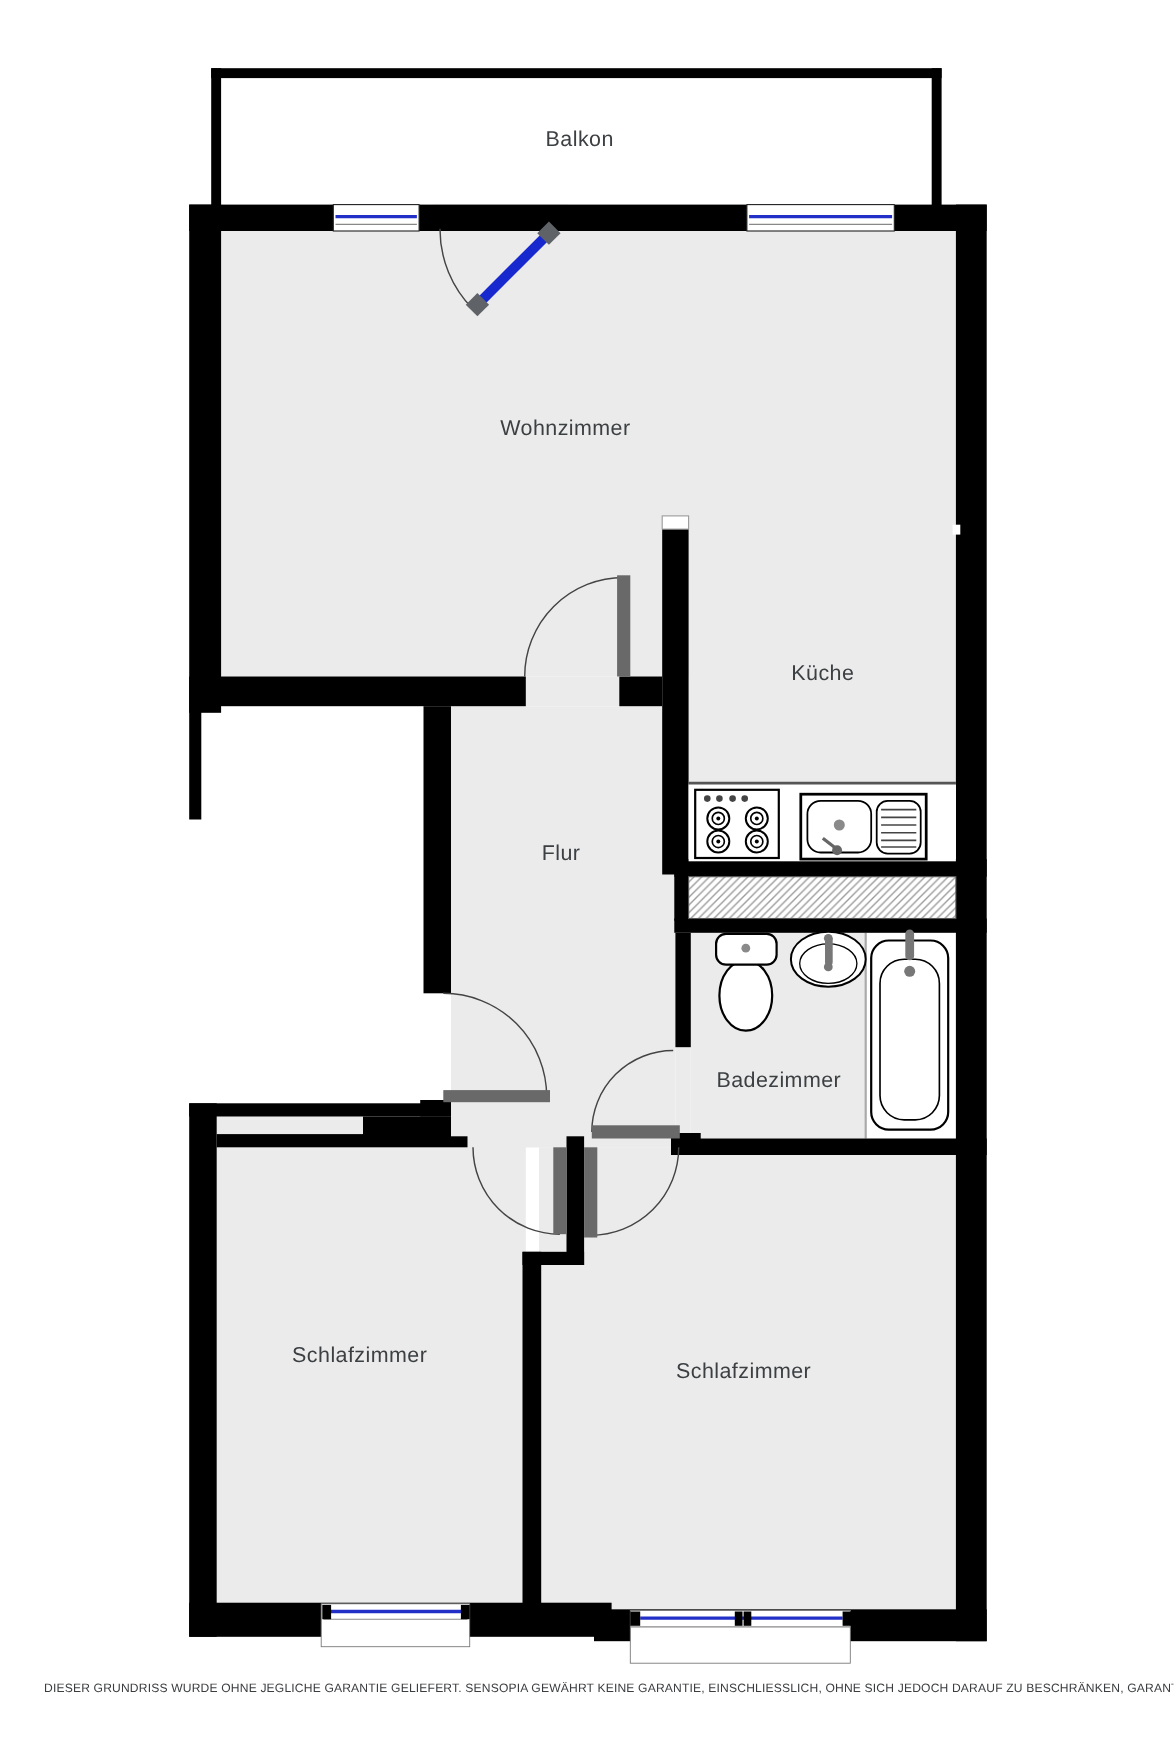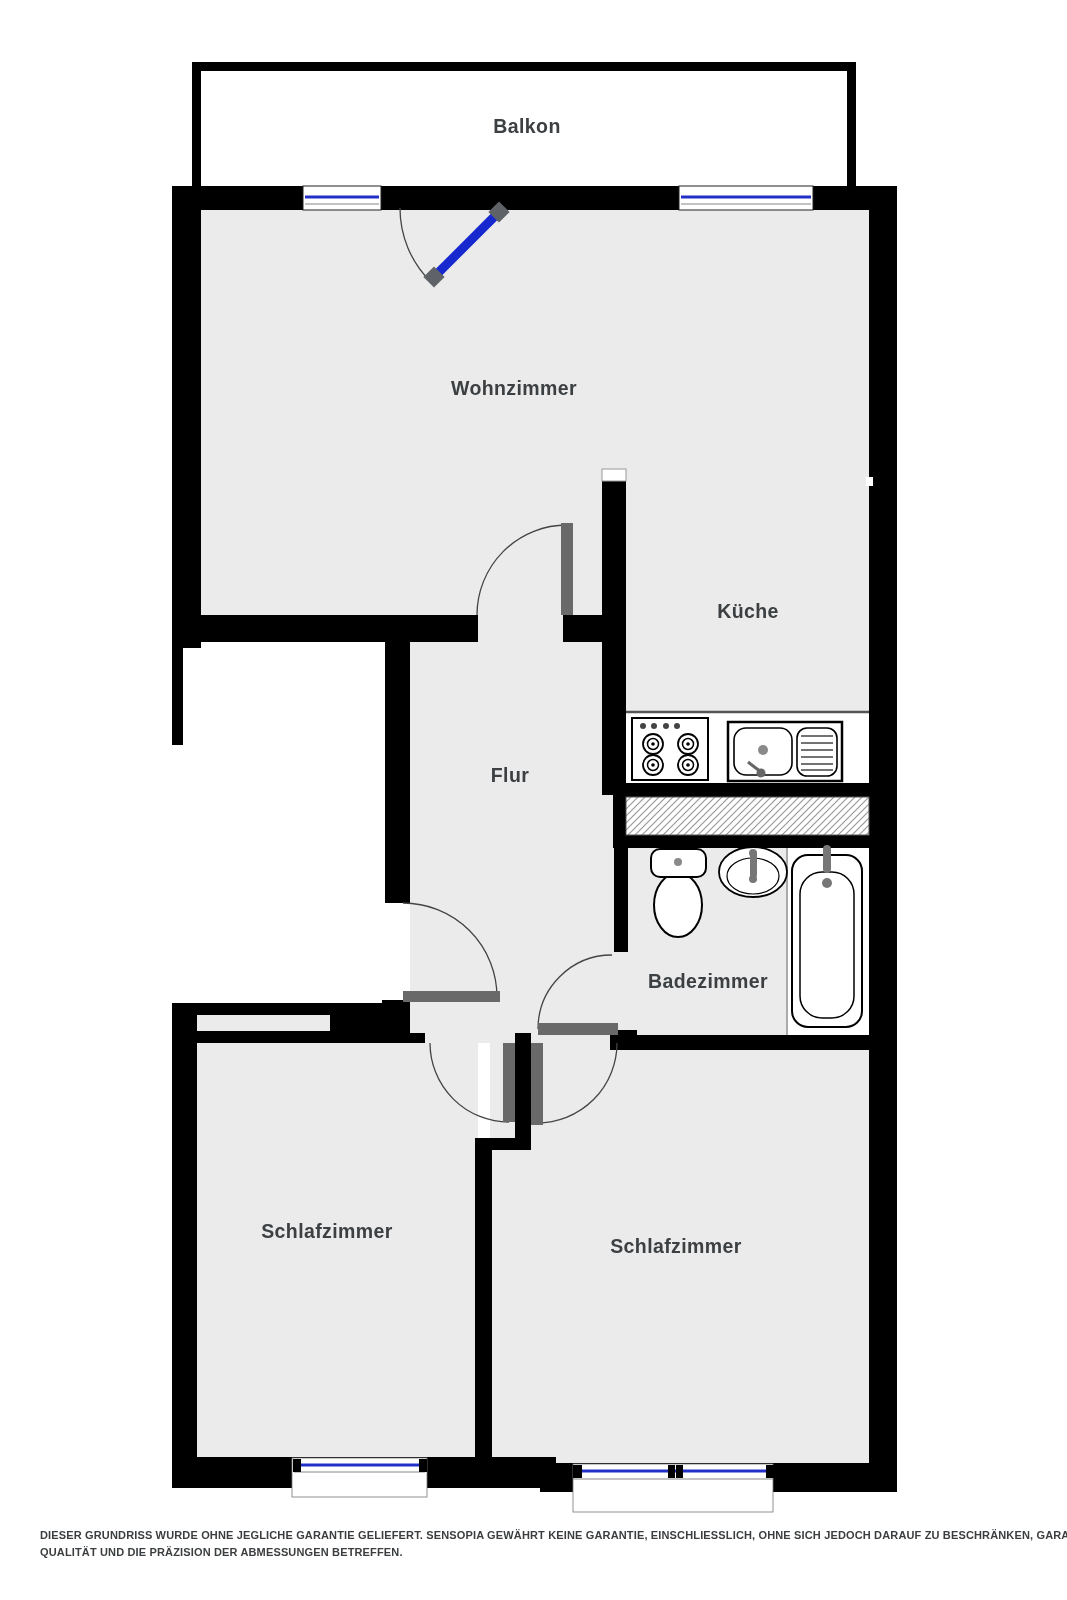--- a/index.html
+++ b/index.html
@@ -1,17 +1,17 @@
 <!DOCTYPE html>
 <html><head>
 <meta charset="utf-8">
 <style>
   html,body{margin:0;padding:0;background:#ffffff;}
   .page{position:relative;width:1067px;height:1600px;background:#ffffff;overflow:hidden;
-        font-family:"Liberation Sans", sans-serif;font-weight:bold;}
+        font-family:"Liberation Sans", sans-serif;}
   .plan-svg{position:absolute;left:0;top:0;}
   .room-label{font-family:"Liberation Sans", sans-serif;font-size:19.5px;fill:#3c4043;
               letter-spacing:0.4px;text-anchor:middle;}
   .disclaimer{position:absolute;left:40px;top:1527px;width:1020px;color:#3b3e40;
               font-size:11px;line-height:17px;letter-spacing:0.15px;}
   .disclaimer div{white-space:nowrap;}
 </style>
 </head>
 <body>
 
@@ -230,15 +230,14 @@
     <text class="room-label" x="748" y="618">Küche</text>
     <text class="room-label" x="510" y="782">Flur</text>
     <text class="room-label" x="708" y="988">Badezimmer</text>
     <text class="room-label" x="327" y="1238">Schlafzimmer</text>
     <text class="room-label" x="676" y="1253">Schlafzimmer</text>
   </g>
 </svg>
 
 <div class="disclaimer">
   <div>DIESER GRUNDRISS WURDE OHNE JEGLICHE GARANTIE GELIEFERT. SENSOPIA GEWÄHRT KEINE GARANTIE, EINSCHLIESSLICH, OHNE SICH JEDOCH DARAUF ZU BESCHRÄNKEN, GARANTIEN, DIE DIE</div>
-  <div>QUALITÄT UND DIE PRÄZISION DER ABMESSUNGEN BETREFFEN.</div>
 </div>
 </div>
 
 </body></html>

